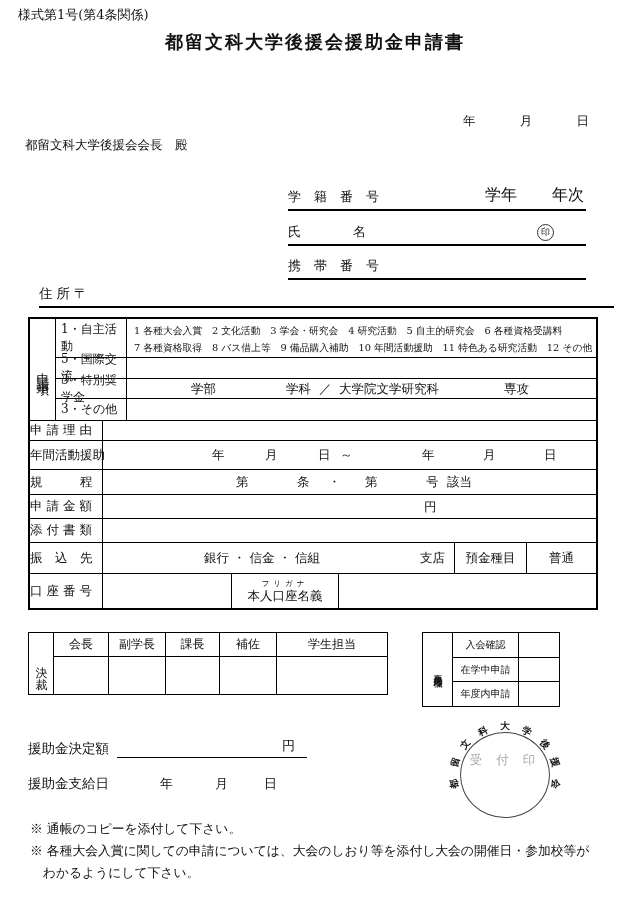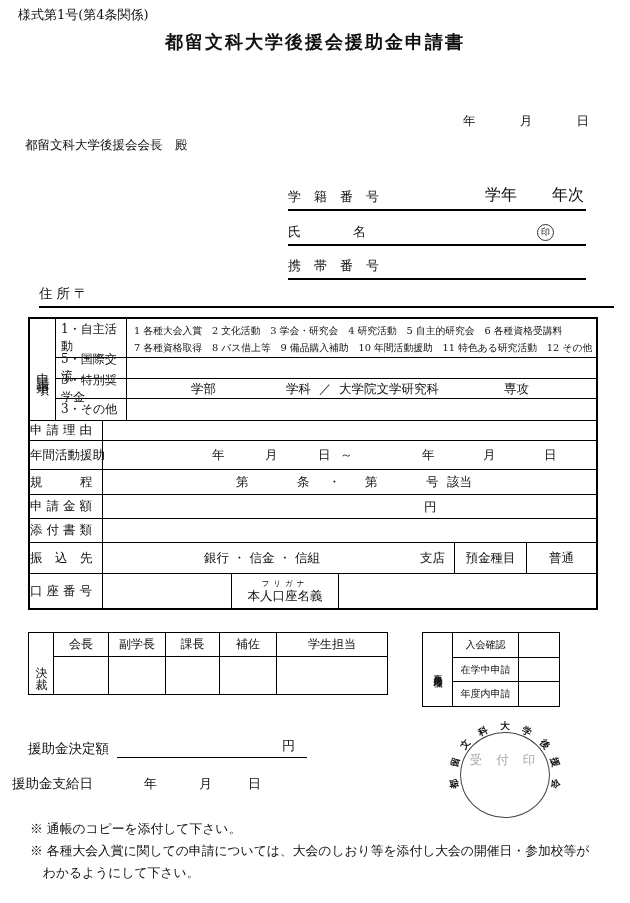--- a/index.html
+++ b/index.html
@@ -58,21 +58,21 @@
   .jimu-row{flex:1;display:flex;box-sizing:border-box;}
   .jimu-row.bB{border-bottom:1px solid #000;}
   .jimu-label{width:66px;border-right:1px solid #000;display:flex;align-items:center;justify-content:center;
               font-size:10px;box-sizing:border-box;}
   .jimu-stamp{flex:1;}
 
   
   .decision-label{left:28px;top:740px;font-size:13.5px;}
   .decision-line{left:117px;top:733px;width:190px;height:24px;border-bottom:1.5px solid #000;}
   .decision-unit{position:absolute;right:12px;bottom:2px;font-size:13px;}
-  .payment{left:12px;top:775px;width:300px;height:18px;font-size:13.5px;}
+  .payment{left:28px;top:775px;width:300px;height:18px;font-size:13.5px;}
   .payment .pp{position:absolute;top:0;font-size:13px;}
   .notes{left:30px;top:818px;font-size:12.8px;line-height:22px;}
 
   
   .stamp{left:459px;top:730px;width:92px;height:89px;}
   .stamp-circle{position:absolute;left:1px;top:2px;right:1px;bottom:1px;border:1px solid #444;border-radius:50%;}
   .stamp-center{position:absolute;left:0;right:0;top:22px;text-align:center;color:#a8a8a8;
                 font-size:12.5px;letter-spacing:5px;}
   .stamp-arc-char{position:absolute;font-size:9.5px;font-weight:bold;line-height:1;}
 </style>

